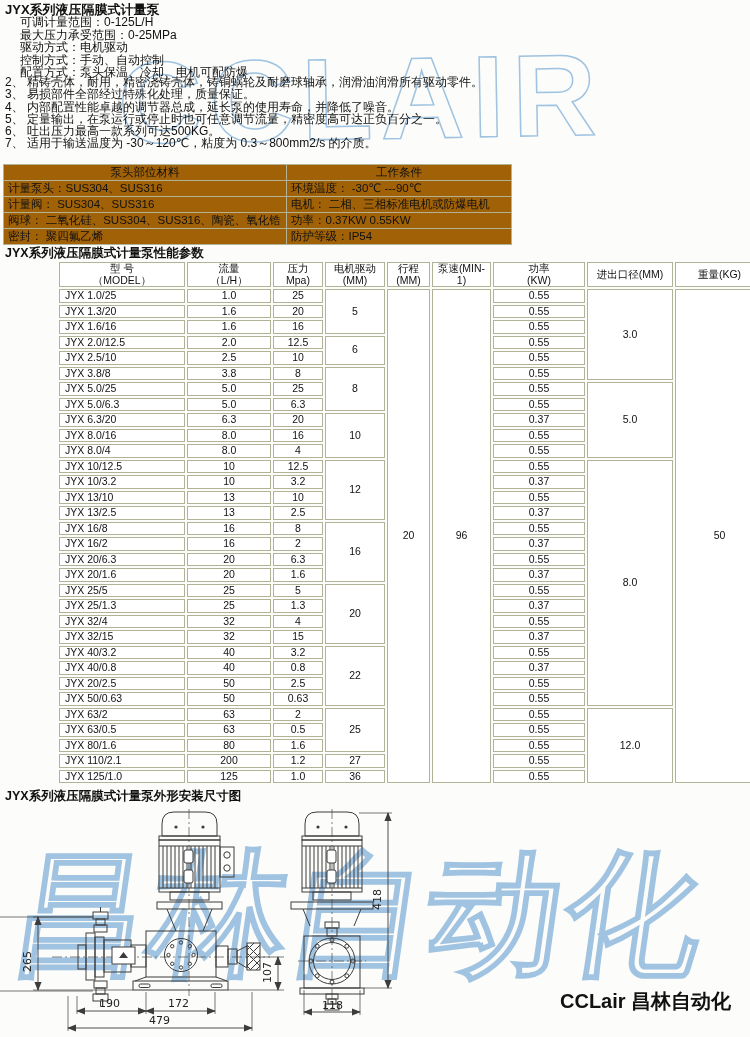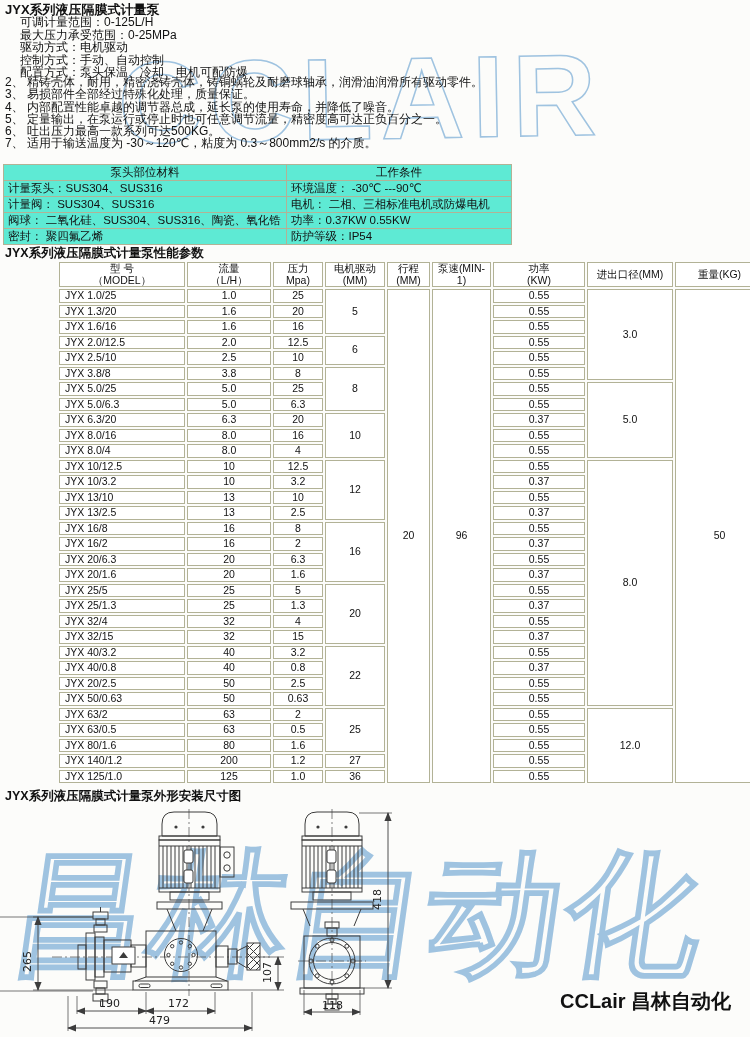--- a/index.html
+++ b/index.html
@@ -12,21 +12,21 @@
   .wm-mid{left:14px;top:824px;font-size:136px;letter-spacing:2px;transform:skewX(-8deg);}
   .layer{position:relative;z-index:1;}
   
   .doc-title{position:absolute;left:5px;top:1px;font-size:13px;font-weight:bold;}
   .spec-list{position:absolute;left:5px;top:16px;font-size:12px;line-height:12.5px;margin-left:15px;}
   .feature-list{position:absolute;left:5px;top:76px;font-size:12px;line-height:12.3px;}
   .line{white-space:nowrap;}
   
   table.mat{position:absolute;left:3px;top:164px;width:508px;border-collapse:collapse;
             font-size:11.5px;table-layout:fixed;}
-  table.mat th,table.mat td{border:1px solid #b2b296;background:#5eead4;height:14px;
+  table.mat th,table.mat td{border:1px solid #b2b296;background:#a16207;height:14px;
             padding:0 4px;font-weight:normal;white-space:nowrap;overflow:hidden;}
   table.mat th{text-align:center;}
   
   .perf-title{position:absolute;left:5px;top:245px;font-size:12.5px;font-weight:bold;}
   table.perf{position:absolute;left:57px;top:260px;width:689px;border-spacing:2px;
              font-size:10.5px;table-layout:fixed;}
   table.perf th,table.perf td{border:1px solid #b2b296;background:#fff;text-align:center;
              padding:0 2px;height:11px;line-height:11.5px;font-weight:normal;white-space:nowrap;}
   table.perf th{height:14px;}
   table.perf td.model{text-align:left;padding-left:5px;margin-left:20px;}
@@ -344,21 +344,21 @@
             <td>0.5</td>
             <td>0.55</td>
           </tr>
           <tr>
             <td class="model">JYX 80/1.6</td>
             <td>80</td>
             <td>1.6</td>
             <td>0.55</td>
           </tr>
           <tr>
-            <td class="model">JYX 140/1.2</td>
+            <td class="model">JYX 110/2.1</td>
             <td>200</td>
             <td>1.2</td>
             <td rowspan="1">27</td>
             <td>0.55</td>
           </tr>
           <tr>
             <td class="model">JYX 125/1.0</td>
             <td>125</td>
             <td>1.0</td>
             <td rowspan="1">36</td>

